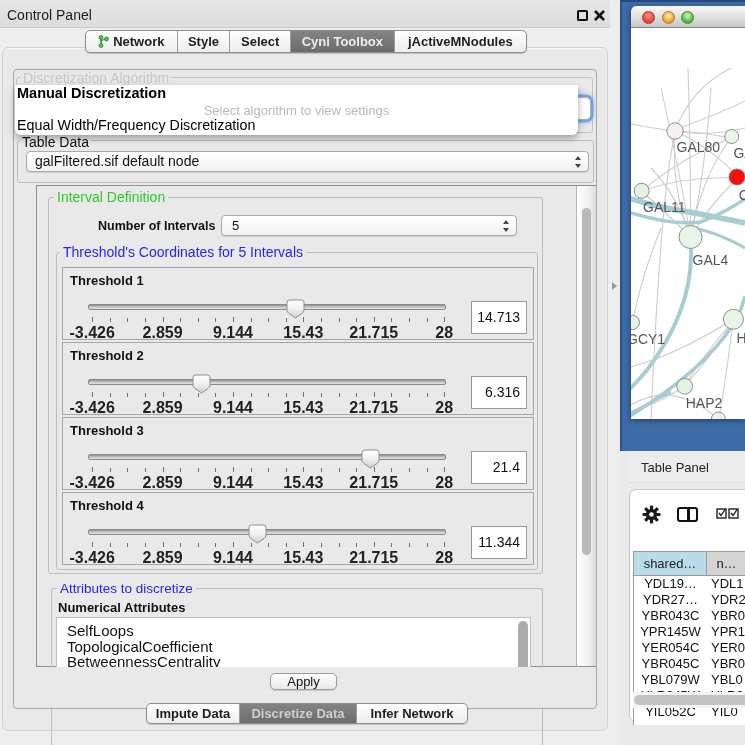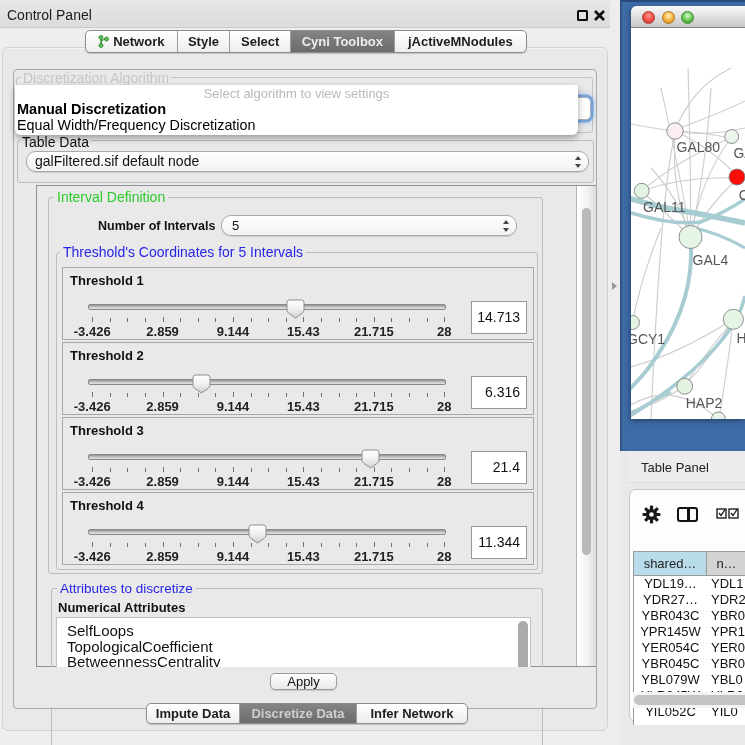--- a/index.html
+++ b/index.html
@@ -2,32 +2,32 @@
 <html><head>
 <meta charset="utf-8">
 <style>
 html,body{margin:0;padding:0;}
 body{width:745px;height:745px;overflow:hidden;background:#ededed;
   font-family:"Liberation Sans", sans-serif; position:relative;}
 .abs{position:absolute;}
 .gbox{position:absolute;border:1px solid #bdbdbd;border-radius:3px;}
 .glabel{position:absolute;font-size:14px;background:#e9e9e9;padding:0 3px;line-height:13px;}
 .combo{position:absolute;background:linear-gradient(#ffffff,#f2f2f2);border:1px solid #aaaaaa;
-  border-radius:10px;font-size:13px;color:#111;box-shadow:0 1px 1px rgba(0,0,0,0.12);}
+  border-radius:4px;font-size:13px;color:#111;box-shadow:0 1px 1px rgba(0,0,0,0.12);}
 .combo .ar{position:absolute;right:6px;top:50%;margin-top:-6px;width:8px;height:12px;}
 .seg{position:absolute;display:flex;border:1px solid #8d8d8d;border-radius:5px;
   background:linear-gradient(#ffffff,#ededed);box-shadow:0 1px 1px rgba(0,0,0,0.18);overflow:hidden;}
 .seg div{font-size:13px;font-weight:bold;color:#1d1d1d;display:flex;align-items:center;justify-content:center;
   border-right:1px solid #9c9c9c;}
 .seg div:last-child{border-right:none;}
 .seg .sel{background:linear-gradient(#848484,#6c6c6c);color:#ededed;}
 .tpanel{position:absolute;border:1px solid #a6a6a6;background:#e9e9e9;}
 .thl{position:absolute;font-size:13px;font-weight:bold;color:#111;}
 .tick{position:absolute;width:1px;height:4px;background:#6f6f6f;}
-.ticklab{position:absolute;font-size:13px;font-weight:bold;color:#222;transform:translateX(-50%);}
+.ticklab{position:absolute;font-size:16px;font-weight:bold;color:#222;transform:translateX(-50%);}
 .vbox{position:absolute;box-sizing:border-box;background:#fff;border:1px solid #989898;font-size:14px;color:#111;
   text-align:right;line-height:31px;padding-right:6px;}
 .track{position:absolute;height:4px;border-radius:2px;
   background:linear-gradient(#8f8f8f,#c9c9c9 55%,#e3e3e3);border:1px solid #8a8a8a;}
 </style>
 </head>
 <body>
 
 <div class="abs" style="left:0;top:0;width:610px;height:745px;background:#eeeeee;">
 
@@ -279,22 +279,22 @@
   <div class="abs" style="left:270px;top:673px;width:65px;height:15px;background:linear-gradient(#ffffff,#e8e8e8);border:1px solid #9b9b9b;border-radius:5px;text-align:center;font-size:13px;line-height:15px;color:#111;box-shadow:0 1px 1px rgba(0,0,0,0.15);">Apply</div>
 
   <div class="seg" style="left:146px;top:703px;width:320px;height:19px;">
     <div style="width:92px;">Impute Data</div>
     <div class="sel" style="width:116px;color:#cfcfcf;">Discretize Data</div>
     <div style="width:110px;">Infer Network</div>
   </div>
 </div>
 
 <div class="abs" style="left:15px;top:85px;width:563px;height:50px;background:#fff;border-radius:0 0 6px 6px;box-shadow:0 3px 7px rgba(0,0,0,0.35);z-index:30;">
+  <div style="font-size:14.5px;font-weight:bold;color:#000;height:17px;line-height:17px;padding-left:2px;">Manual Discretization</div>
   <div style="font-size:13px;color:#b9b9b9;text-align:center;height:16px;line-height:17px;">Select algorithm to view settings</div>
-  <div style="font-size:14.5px;font-weight:bold;color:#000;height:17px;line-height:17px;padding-left:2px;">Manual Discretization</div>
   <div style="font-size:14.3px;color:#000;height:16px;line-height:15px;padding-left:2px;">Equal Width/Frequency Discretization</div>
 </div>
 
 <div class="abs" style="left:620px;top:0;width:125px;height:451px;background:#3d6ba6;border-top:2px solid #28487c;border-left:2px solid #2e5389;"></div>
 
 <div class="abs" style="left:631px;top:6px;width:114px;height:413px;border-radius:5px 0 0 0;overflow:hidden;box-shadow: -1px 2px 5px rgba(0,0,0,0.35);">
   <div style="height:21px;background:linear-gradient(#f9f9f9,#c8c8c8);border-bottom:1px solid #868686;border-radius:5px 0 0 0;position:relative;">
     <div class="abs" style="left:11px;top:5px;width:11px;height:11px;border-radius:50%;background:radial-gradient(circle at 50% 35%, #ff8a80 8%, #ec4d42 55%, #c03930);border:0.5px solid #a33931;"></div>
     <div class="abs" style="left:30.5px;top:5px;width:11px;height:11px;border-radius:50%;background:radial-gradient(circle at 50% 35%, #ffe9a8 8%, #f3ac38 55%, #cc8c22);border:0.5px solid #ad7b20;"></div>
     <div class="abs" style="left:50px;top:5px;width:11px;height:11px;border-radius:50%;background:radial-gradient(circle at 50% 35%, #c7f4b8 8%, #61c04c 55%, #3f9a30);border:0.5px solid #3f8a31;"></div>

